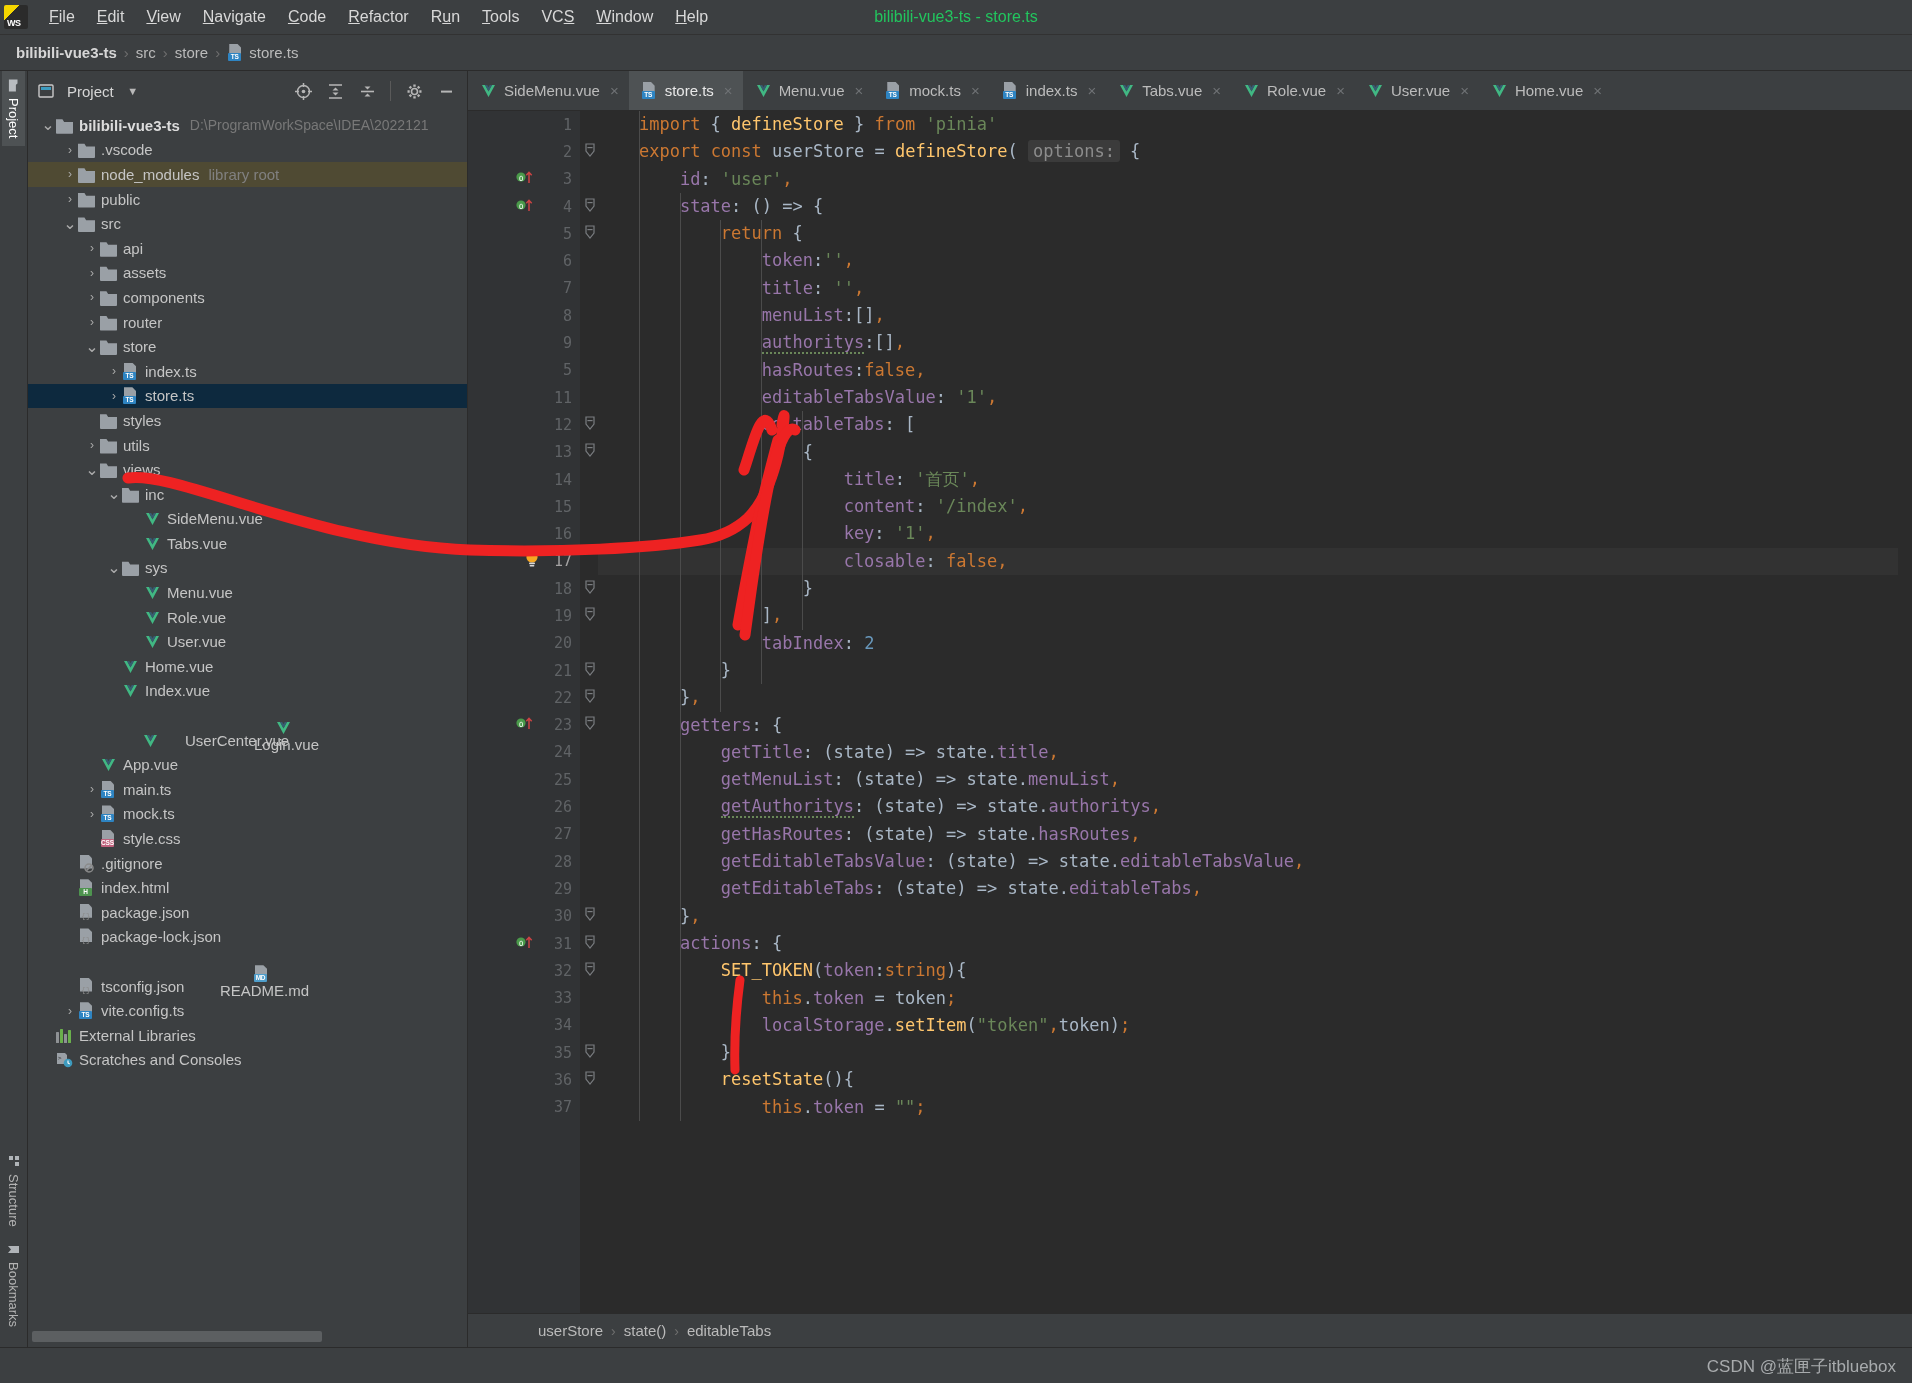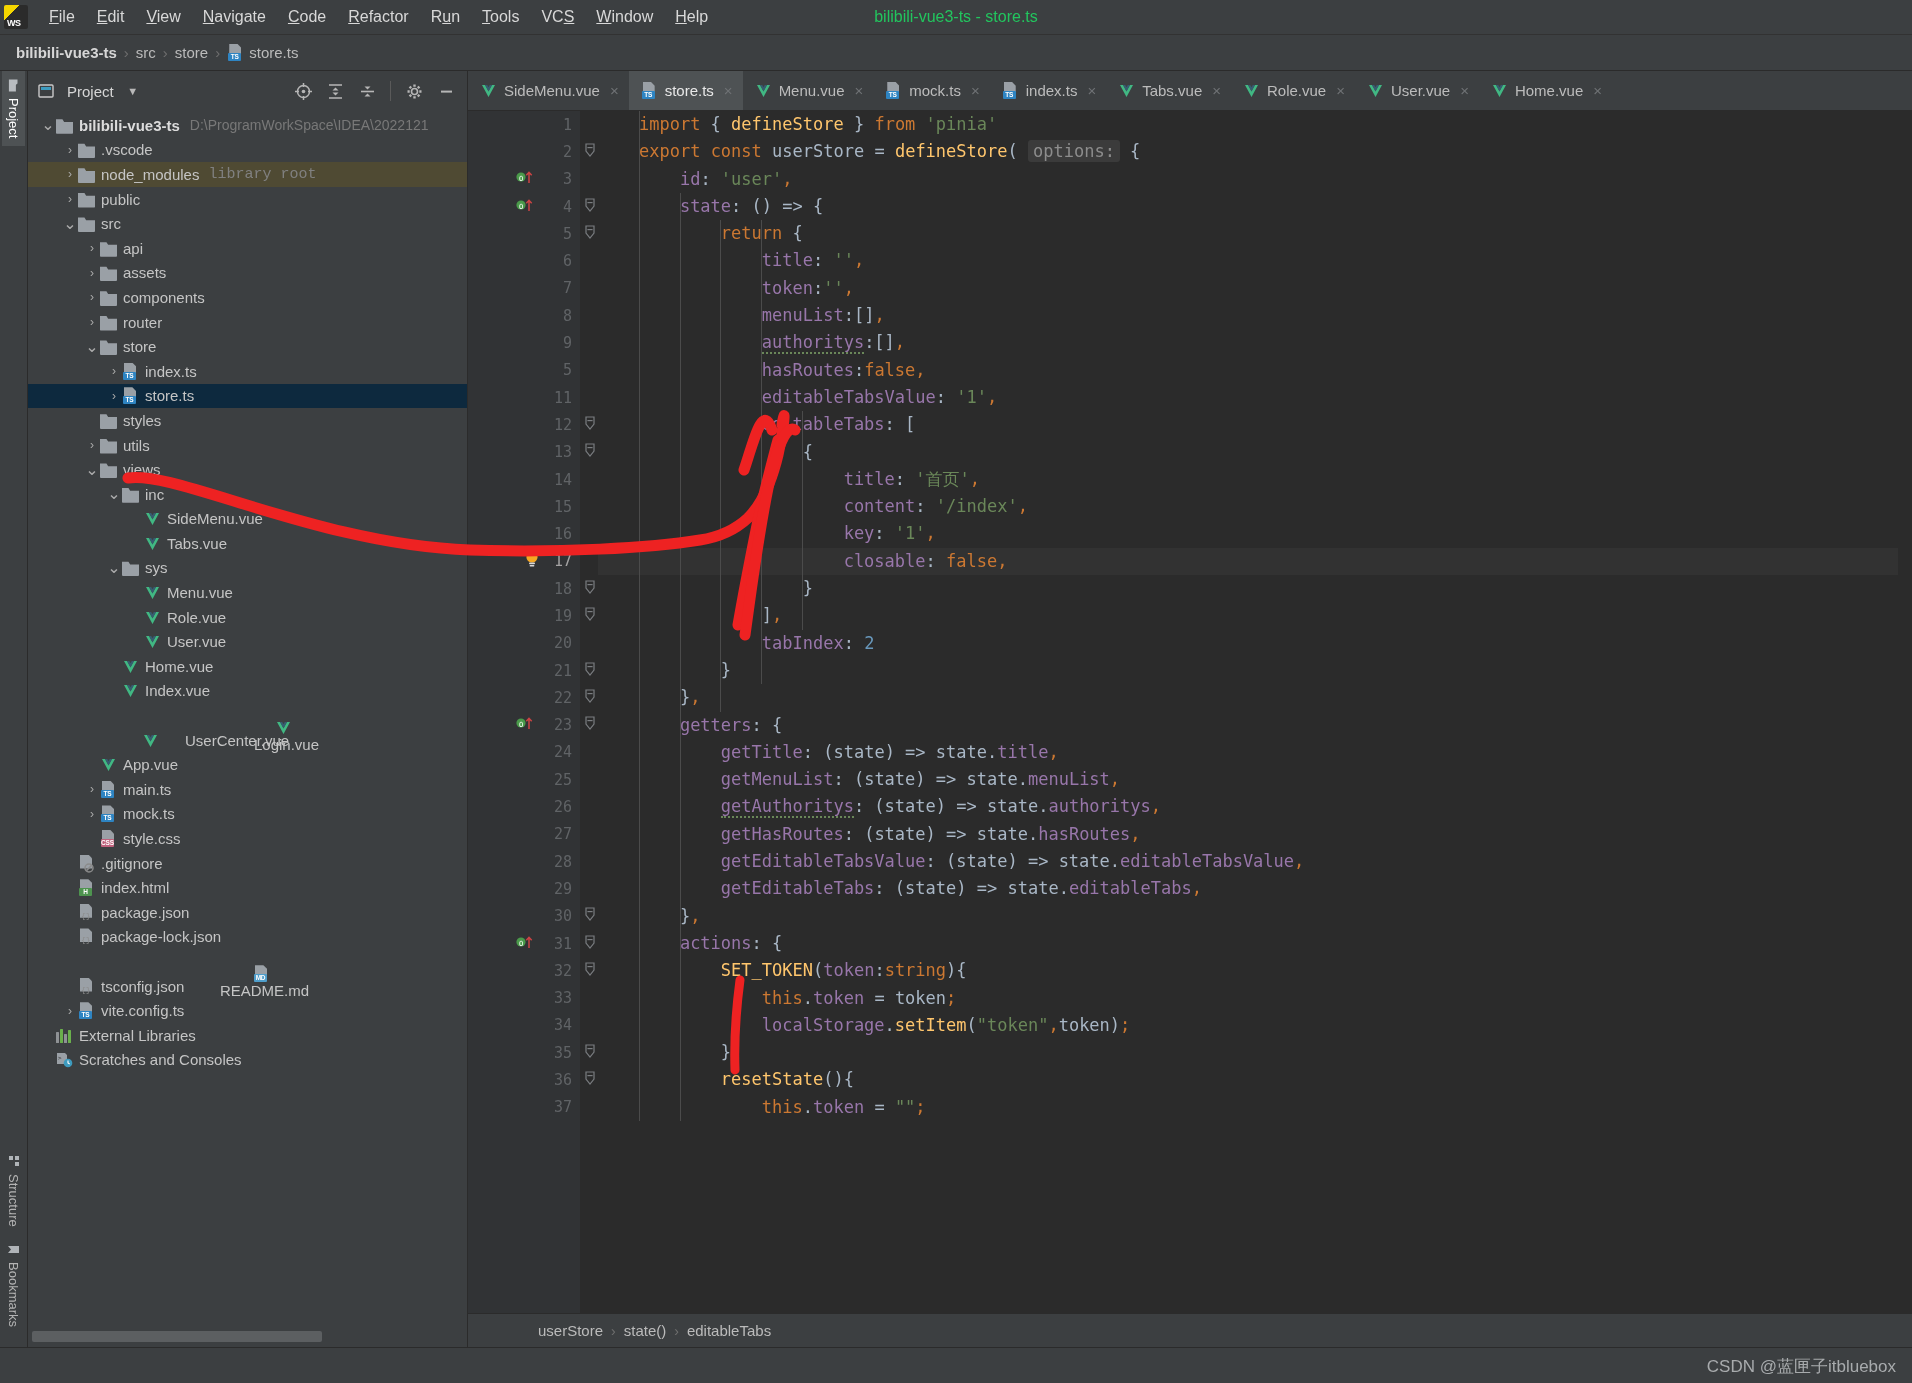--- a/index.html
+++ b/index.html
@@ -106,21 +106,21 @@
   .row.lib { background:#4f4a33; }
   .row.sel { background:#0d293e; }
   .arrow {
     width: 16px; text-align: center; color: #a9a9a9; font-size: 12px;
     flex: 0 0 16px;
   }
   .arrow.blank { color: transparent; }
   .rlabel { margin-left: 6px; }
   .rlabel.bold { font-weight: bold; color:#dcdcdc; }
   .rpath { margin-left: 10px; color: #787878; font-size: 14px; }
-  .rhint { margin-left: 9px; color: #808080; font-size: 15px; font-family: Liberation Mono, monospace; }
+  .rhint { margin-left: 9px; color: #808080; font-size: 15px; }
 
   
   .ico { width:17px; height:17px; flex:0 0 17px; display:inline-block; position:relative; }
   .ico-folder {
     background:#9aa0a6;
     clip-path: polygon(0 14%, 38% 14%, 48% 30%, 100% 30%, 100% 100%, 0 100%);
     border-radius:1px;
   }
   .ico-vue { position:relative; }
   .ico-vue svg { display:block; }
@@ -942,22 +942,22 @@
             <div class="gline">
               <span>37</span>
             </div>
           </div>
         <div class="code" id="code">
             <div class="cline">    <span class="kw">import</span> { <span class="fn">defineStore</span> } <span class="kw">from</span> <span class="str">'pinia'</span></div>
             <div class="cline">    <span class="kw">export</span> <span class="kw">const</span> <span class="pl">userStore</span> = <span class="fn">defineStore</span>( <span class="hint">options:</span><span class="pl"> {</span></div>
             <div class="cline">        <span class="prop">id</span>: <span class="str">'user'</span><span class="kw">,</span></div>
             <div class="cline">        <span class="prop">state</span>: () =&gt; {</div>
             <div class="cline">            <span class="kw">return</span> {</div>
+            <div class="cline">                <span class="prop">token</span>:<span class="str">''</span><span class="kw">,</span></div>
             <div class="cline">                <span class="prop">title</span>: <span class="str">''</span><span class="kw">,</span></div>
-            <div class="cline">                <span class="prop">token</span>:<span class="str">''</span><span class="kw">,</span></div>
             <div class="cline">                <span class="prop">menuList</span>:[]<span class="kw">,</span></div>
             <div class="cline">                <span class="prop squig">authoritys</span>:[]<span class="kw">,</span></div>
             <div class="cline">                <span class="prop">hasRoutes</span>:<span class="kw">false</span><span class="kw">,</span></div>
             <div class="cline">                <span class="prop">editableTabsValue</span>: <span class="str">'1'</span><span class="kw">,</span></div>
             <div class="cline">                <span class="prop">editableTabs</span>: [</div>
             <div class="cline">                    {</div>
             <div class="cline">                        <span class="prop">title</span>: <span class="str">'首页'</span><span class="kw">,</span></div>
             <div class="cline">                        <span class="prop">content</span>: <span class="str">'/index'</span><span class="kw">,</span></div>
             <div class="cline">                        <span class="prop">key</span>: <span class="str">'1'</span><span class="kw">,</span></div>
             <div class="cline hl">                        <span class="prop">closable</span>: <span class="kw">false</span><span class="kw">,</span></div>

